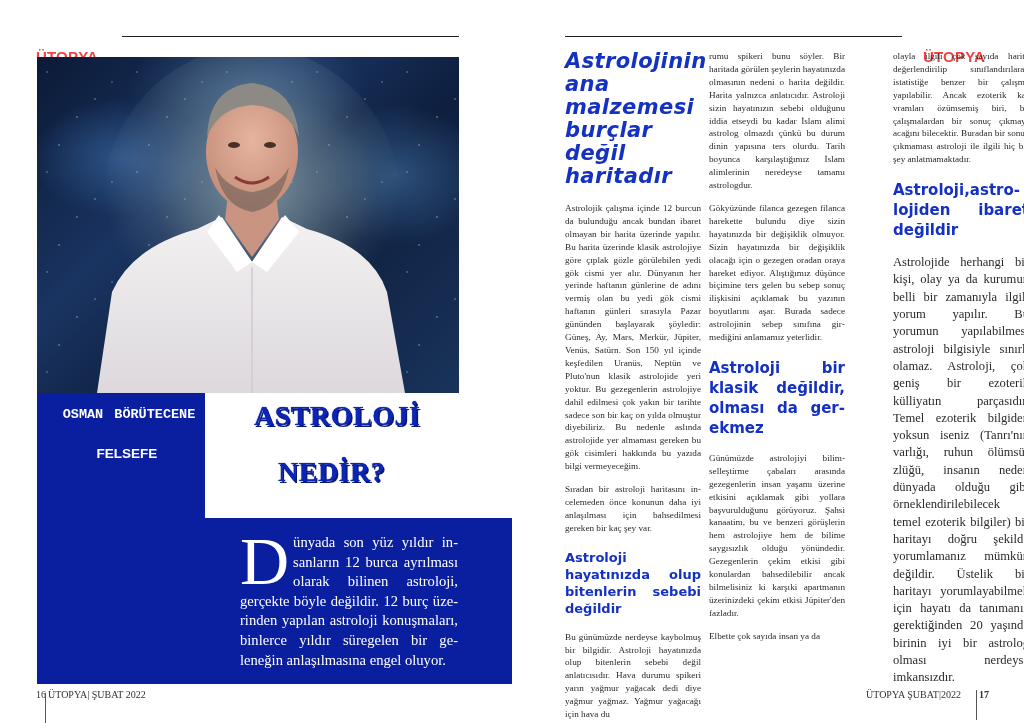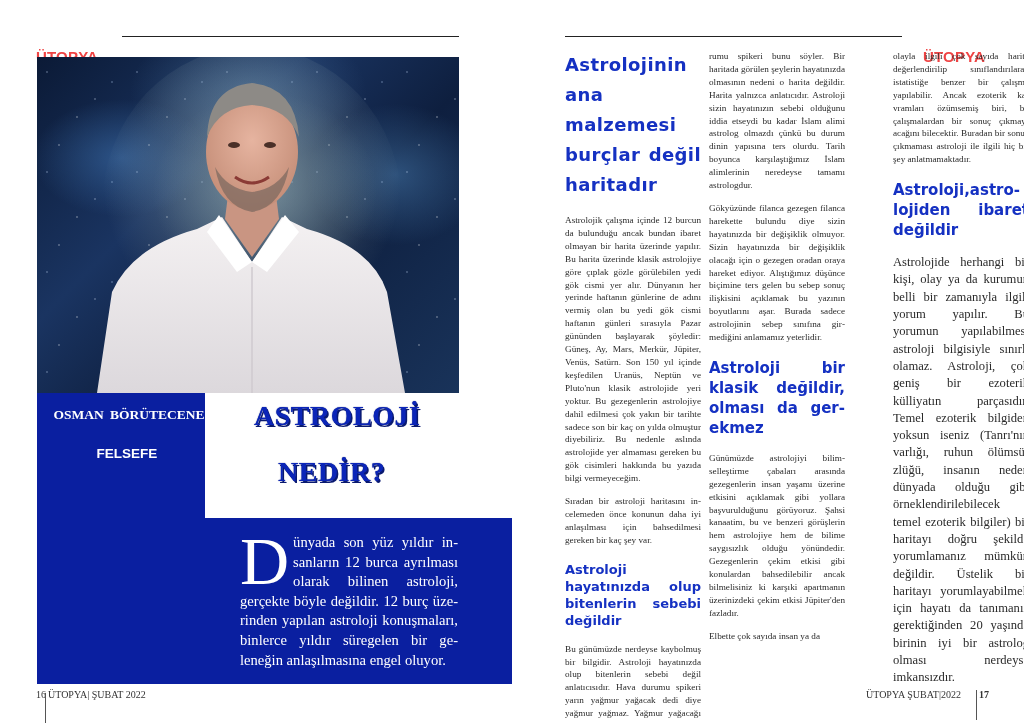--- a/index.html
+++ b/index.html
@@ -45,21 +45,21 @@
   .blue-block {
     position: absolute; left: 37px; top: 393px; width: 475px; height: 291px;
     background: #0a1fa0;
   }
   .white-title-box {
     position: absolute; left: 205px; top: 393px; width: 307px; height: 125px;
     background: #ffffff;
   }
   .author {
     position: absolute; left: 37px; top: 407px; width: 168px; text-align: center;
-    font-family: Liberation Serif, serif; font-weight: bold; font-size: 13.5px; color: #ffffff;
+    font-family: Liberation Mono, monospace; font-weight: bold; font-size: 13.5px; color: #ffffff;
     word-spacing: 3px;
     padding-left: 16px;
   }
   .category {
     position: absolute; left: 37px; top: 446px; width: 180px; text-align: center;
     font-family: "Liberation Sans", sans-serif; font-weight: bold; font-size: 13.5px; color: #ffffff;
   }
   .headline {
     position: absolute; font-family: "Liberation Serif", serif; font-weight: bold;
     font-size: 28px; color: #0b25b8;
@@ -99,21 +99,21 @@
   
   .col { position: absolute; }
   .col-1 { left: 565px; top: 50px; width: 136px; }
   .col-2 { left: 709px; top: 50px; width: 136px; }
   .col-3 { left: 853px; top: 50px; width: 136px; margin-left: 40px; }
 
   .sub-h {
     font-family: "DejaVu Sans", sans-serif; font-weight: bold; color: #1531c2;
     text-align: justify; text-align-last: left;
   }
-  .sub-h-big { font-size: 18px; line-height: 30px; letter-spacing: 0.4px; }
+  .sub-h-big { font-size: 21px; line-height: 23px; letter-spacing: 0.4px; font-style: italic; }
   .sub-h-med { font-size: 15px; line-height: 20px; }
   .sub-h-sm  { font-size: 13px; line-height: 17px; }
 
   .body-txt {
     font-family: "Liberation Serif", serif; font-size: 9.2px; line-height: 12.9px;
     color: #2a2a2a; text-align: justify; hyphens: manual;
   }
   .body-big {
     font-family: "Liberation Serif", serif; font-size: 12.6px; line-height: 17.3px;
     color: #2a2a2a; text-align: justify;

